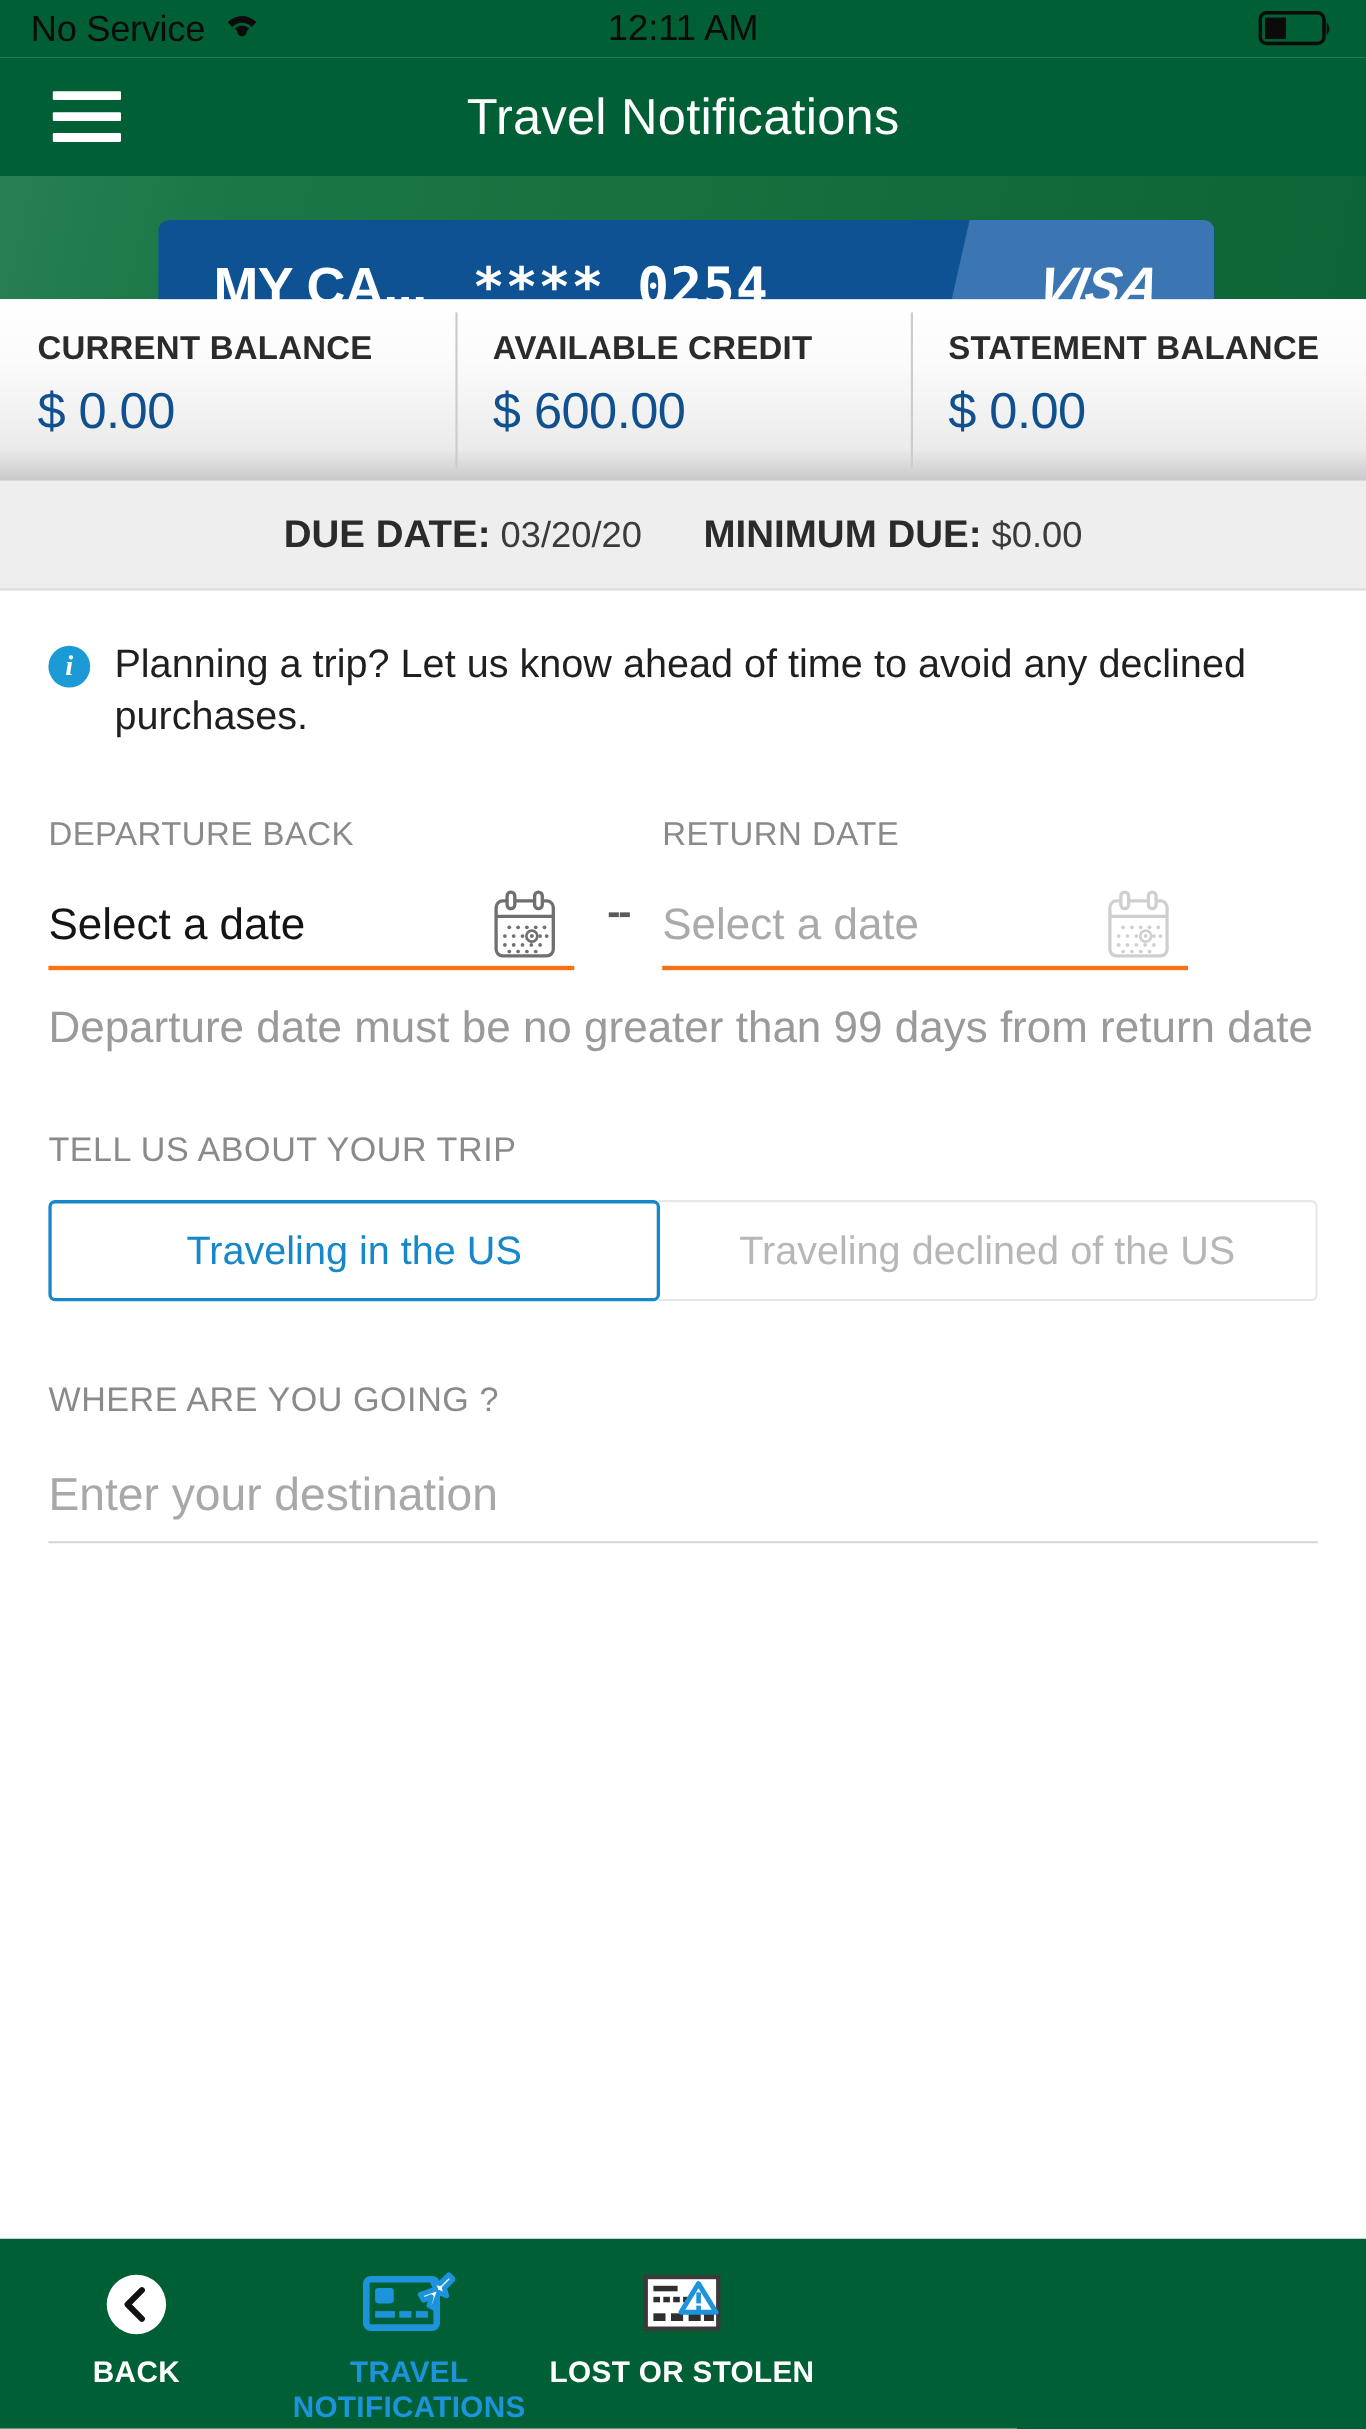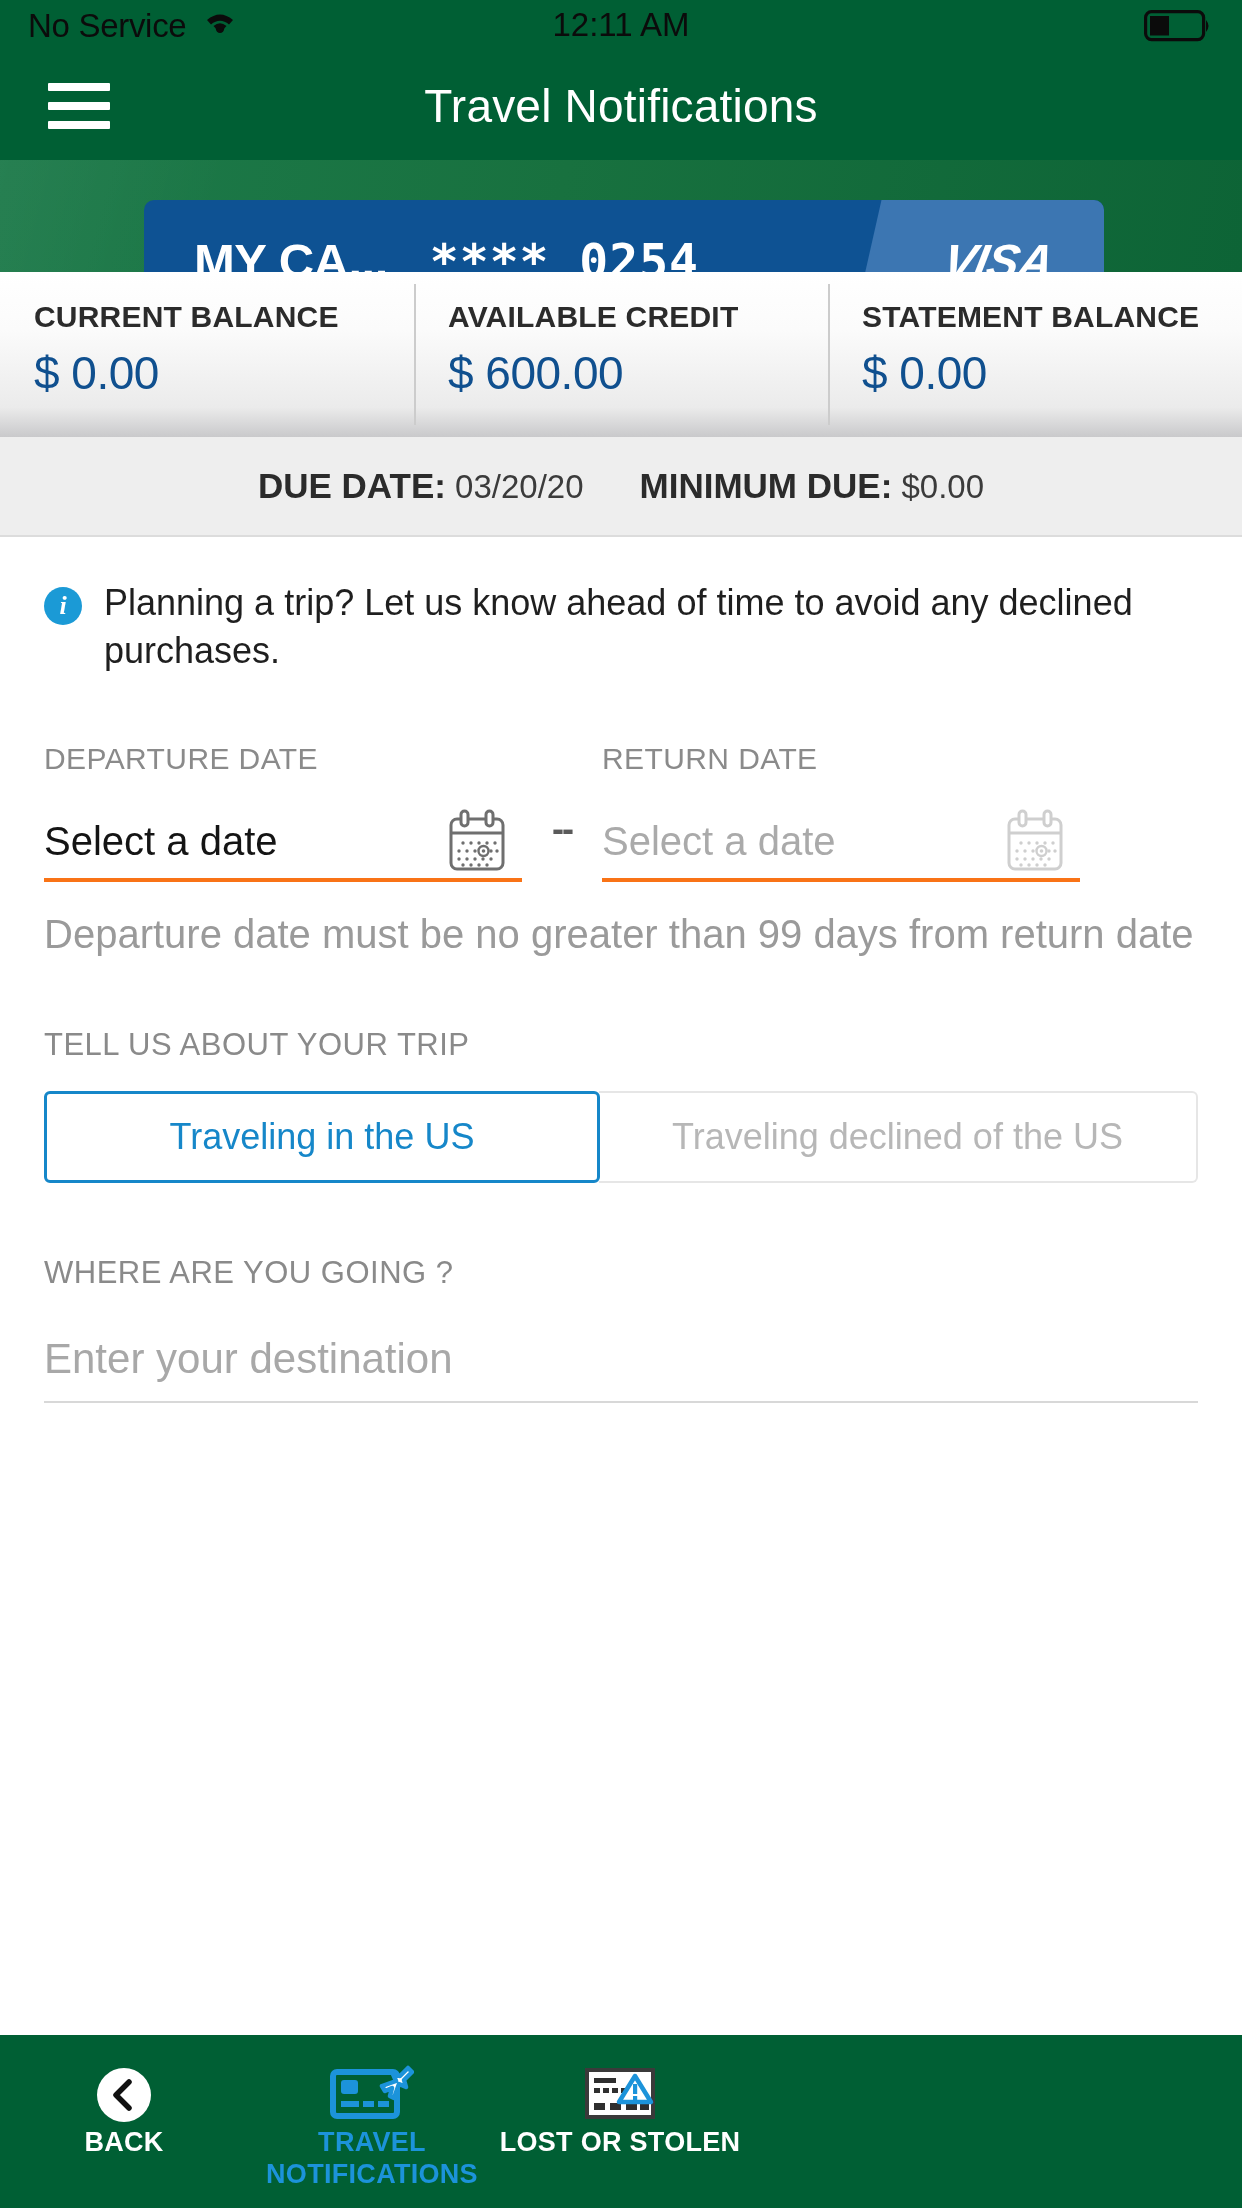--- a/index.html
+++ b/index.html
@@ -263,20 +263,21 @@
     display: flex; align-items: flex-start;
     padding-top: 28px;
   }
   .tab {
     width: 248px;
     display: flex; flex-direction: column; align-items: center;
     cursor: pointer;
   }
   .tab-ico { height: 64px; display: flex; align-items: center; justify-content: center; }
   .tab-lbl {
+    margin-top: 14px;
     font-family: "Liberation Sans Narrow", "Liberation Sans", sans-serif;
     font-size: 27px; font-weight: 700; text-align: center;
     line-height: 1.18; letter-spacing: 0.3px;
     color: #ffffff;
   }
   .tab-lbl.active { color: #1C93DA; }
 </style>
 </head>
 <body>
 
@@ -349,21 +350,21 @@
 
   <div class="content">
 
     <div class="info-row">
       <div class="info-icon">i</div>
       <div class="info-text">Planning a trip? Let us know ahead of time to avoid any declined purchases.</div>
     </div>
 
     <div class="dates">
       <div class="date-field">
-        <div class="date-label">DEPARTURE DATE</div>
+        <div class="date-label">DEPARTURE BACK</div>
         <div class="date-input">
           <span class="date-text filled">Select a date</span>
           <span class="cal">
             <svg width="62" height="64" viewBox="0 0 62 64">
               <rect x="5" y="10" width="52" height="50" rx="6" ry="6" fill="none" stroke="#6f6f6f" stroke-width="3"></rect>
               <line x1="5" y1="24" x2="57" y2="24" stroke="#6f6f6f" stroke-width="3"></line>
               <rect x="15" y="2" width="7" height="15" rx="3.5" fill="#ffffff" stroke="#6f6f6f" stroke-width="3"></rect>
               <rect x="40" y="2" width="7" height="15" rx="3.5" fill="#ffffff" stroke="#6f6f6f" stroke-width="3"></rect>
               <g fill="#6f6f6f">
                 <circle cx="17" cy="34" r="1.7"></circle>

